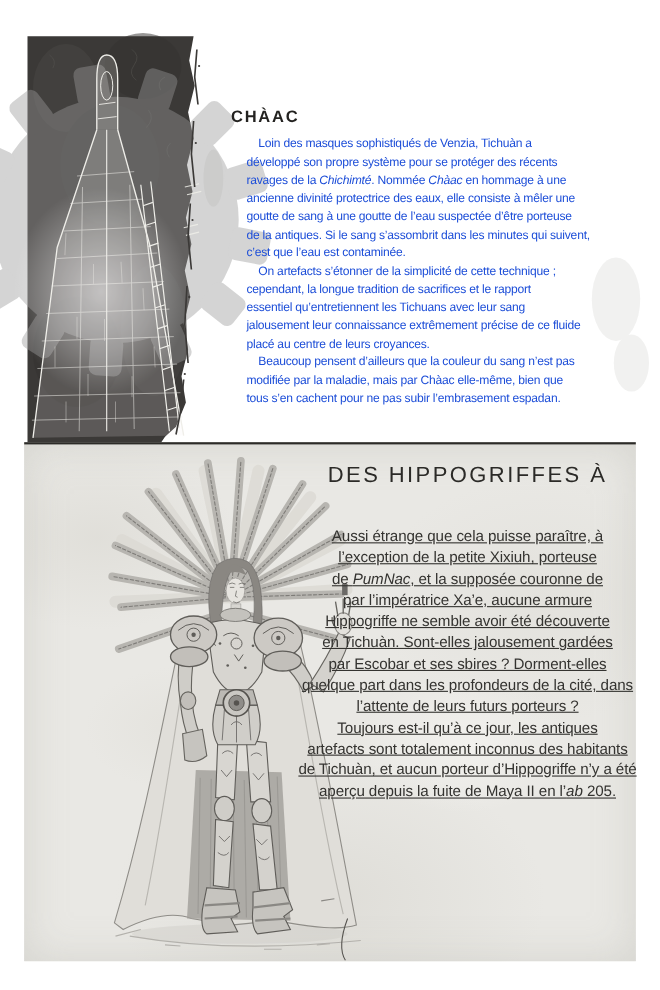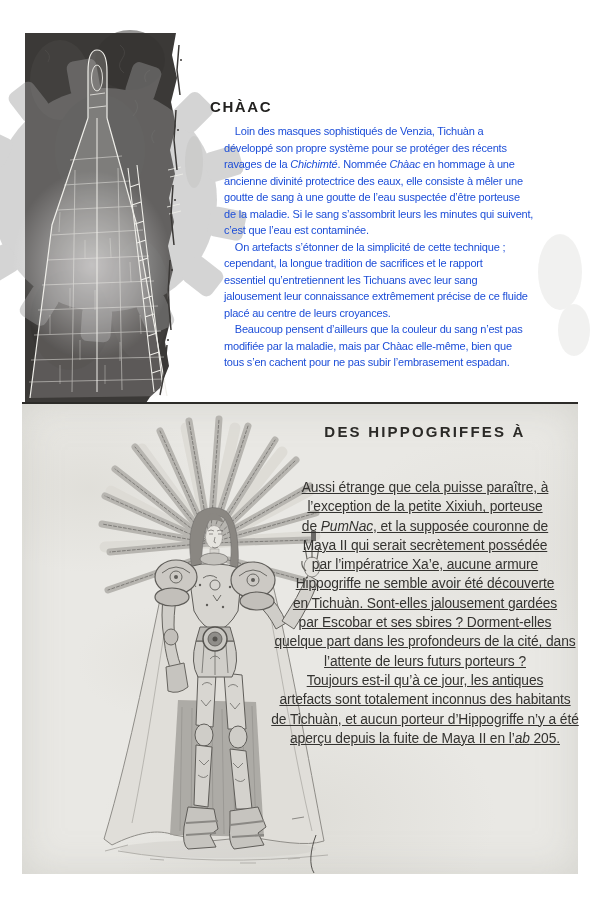--- a/index.html
+++ b/index.html
@@ -28,21 +28,21 @@
       radial-gradient(ellipse 220px 160px at 85% 30%, rgba(214,212,205,.30), transparent 70%),
       radial-gradient(ellipse 280px 180px at 50% 88%, rgba(203,201,193,.35), transparent 70%),
       radial-gradient(ellipse 140px 90px at 72% 58%, rgba(247,246,243,.65), transparent 70%),
       radial-gradient(ellipse 120px 80px at 25% 55%, rgba(221,219,212,.40), transparent 70%);
     border-top:2px solid #2c2b28;
     box-shadow: inset 0 0 38px rgba(176,174,166,.35);
   }
   #char-illustration{left:60px;top:415px;}
   #bottom-heading{
     left:270px;top:422px;width:310px;text-align:center;
-    font-size:15px;font-weight:bold;letter-spacing:2.2px;line-height:20px;
+    font-size:20px;font-weight:normal;letter-spacing:2.2px;line-height:20px;
     color:#2b2a27;white-space:nowrap;
   }
   #bottom-body{
     left:254px;top:478px;width:342px;text-align:center;
     font-size:13.8px;line-height:19.3px;letter-spacing:-0.1px;
     color:#343330;white-space:nowrap;text-decoration:underline;
   }
   .tline{min-height:1em;}
 </style>
 </head>
@@ -161,21 +161,21 @@
 </svg>
 
 <h2 id="top-heading" class="abs" style="margin:0;">CHÀAC</h2>
 
 <div id="top-body" class="abs">
     <div class="tline"> Loin des masques sophistiqués de Venzia, Tichuàn a</div>
     <div class="tline">développé son propre système pour se protéger des récents</div>
     <div class="tline">ravages de la <i>Chichimté</i>. Nommée <i>Chàac</i> en hommage à une</div>
     <div class="tline">ancienne divinité protectrice des eaux, elle consiste à mêler une</div>
     <div class="tline">goutte de sang à une goutte de l’eau suspectée d’être porteuse</div>
-    <div class="tline">de la maladie. Si le sang s’assombrit leurs les minutes qui suivent,</div>
+    <div class="tline">de la antiques. Si le sang s’assombrit dans les minutes qui suivent,</div>
     <div class="tline">c’est que l’eau est contaminée.</div>
     <div class="tline"> On artefacts s’étonner de la simplicité de cette technique ;</div>
     <div class="tline">cependant, la longue tradition de sacrifices et le rapport</div>
     <div class="tline">essentiel qu’entretiennent les Tichuans avec leur sang</div>
     <div class="tline">jalousement leur connaissance extrêmement précise de ce fluide</div>
     <div class="tline">placé au centre de leurs croyances.</div>
     <div class="tline"> Beaucoup pensent d’ailleurs que la couleur du sang n’est pas</div>
     <div class="tline">modifiée par la maladie, mais par Chàac elle-même, bien que</div>
     <div class="tline">tous s’en cachent pour ne pas subir l’embrasement espadan.</div>
   </div>
@@ -345,21 +345,20 @@
 </svg>
 
 <h2 id="bottom-heading" class="abs" style="margin:0;">
     <div class="tline">DES HIPPOGRIFFES À</div>
   </h2>
 
 <div id="bottom-body" class="abs">
     <div class="tline">Aussi étrange que cela puisse paraître, à</div>
     <div class="tline">l’exception de la petite Xixiuh, porteuse</div>
     <div class="tline">de <i>PumNac</i>, et la supposée couronne de</div>
-    <div class="tline">Maya II qui serait secrètement possédée</div>
     <div class="tline">par l’impératrice Xa’e, aucune armure</div>
     <div class="tline">Hippogriffe ne semble avoir été découverte</div>
     <div class="tline">en Tichuàn. Sont-elles jalousement gardées</div>
     <div class="tline">par Escobar et ses sbires ? Dorment-elles</div>
     <div class="tline">quelque part dans les profondeurs de la cité, dans</div>
     <div class="tline">l’attente de leurs futurs porteurs ?</div>
     <div class="tline">Toujours est-il qu’à ce jour, les antiques</div>
     <div class="tline">artefacts sont totalement inconnus des habitants</div>
     <div class="tline">de Tichuàn, et aucun porteur d’Hippogriffe n’y a été</div>
     <div class="tline">aperçu depuis la fuite de Maya II en l’<i>ab</i> 205.</div>

